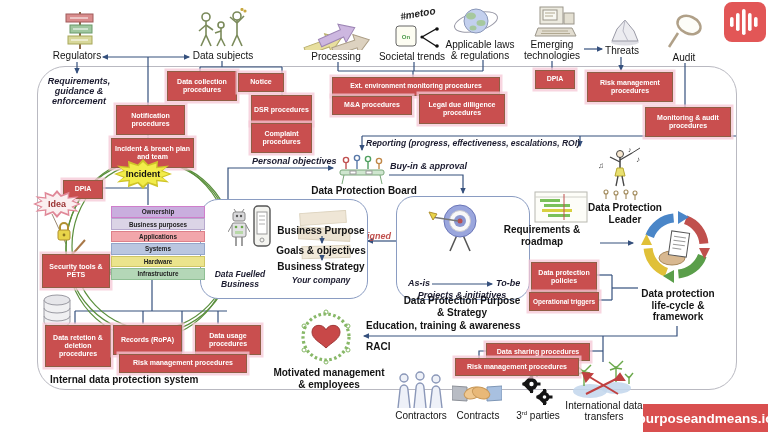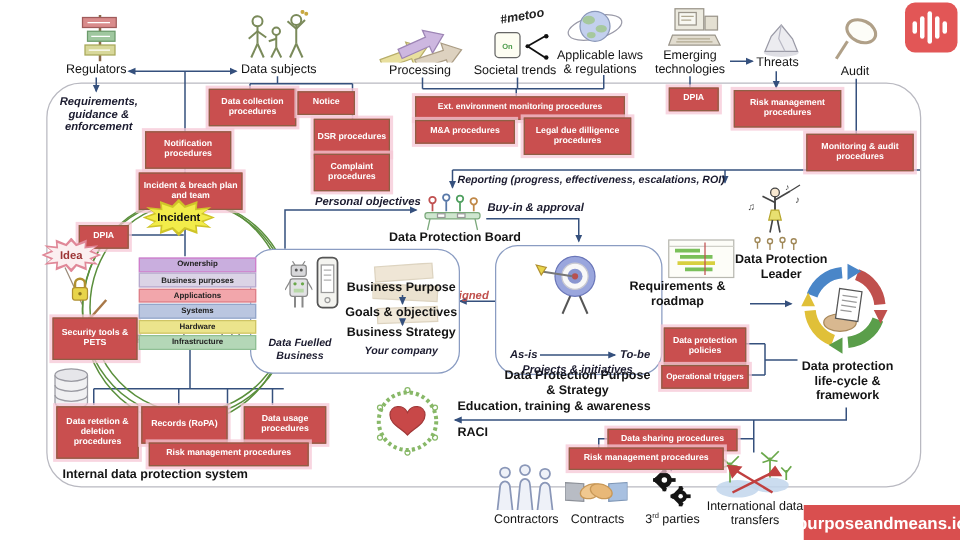--- a/index.html
+++ b/index.html
@@ -423,20 +423,21 @@
       <g fill="none" stroke="#88b868" stroke-width="1">
         <circle cx="28" cy="4" r="2"></circle>
           <circle cx="50" cy="18" r="2"></circle>
           <circle cx="50" cy="42" r="2"></circle>
         <circle cx="28" cy="54" r="2"></circle>
           <circle cx="6" cy="42" r="2"></circle>
           <circle cx="6" cy="18" r="2"></circle>
         </g>
       <path d="M28,22 c-3,-7 -14,-6 -14,2 c0,7 8,10 14,16 c6,-6 14,-9 14,-16 c0,-8 -11,-9 -14,-2 z" fill="#c84848" stroke="#a03838"></path>
       </svg></span>
+  <div class="nlbl" style="left:270px;top:367px;width:118px;">Motivated management &amp; employees</div>
 
   <span class="abs" style="left:392px;top:370px;z-index:2;">
     <svg width="56" height="40" fill="#eef1f8" stroke="#8a97b8" stroke-width="1.4">
       <circle cx="12" cy="8" r="4"></circle>
         <path d="M6,38 L8,20 a4,5 0 0 1 8,0 L18,38"></path>
       <circle cx="28" cy="6" r="4"></circle>
         <path d="M22,38 L24,18 a4,5 0 0 1 8,0 L34,38"></path>
       <circle cx="44" cy="9" r="4"></circle>
         <path d="M38,38 L40,21 a4,5 0 0 1 8,0 L50,38"></path>
       </svg></span>

